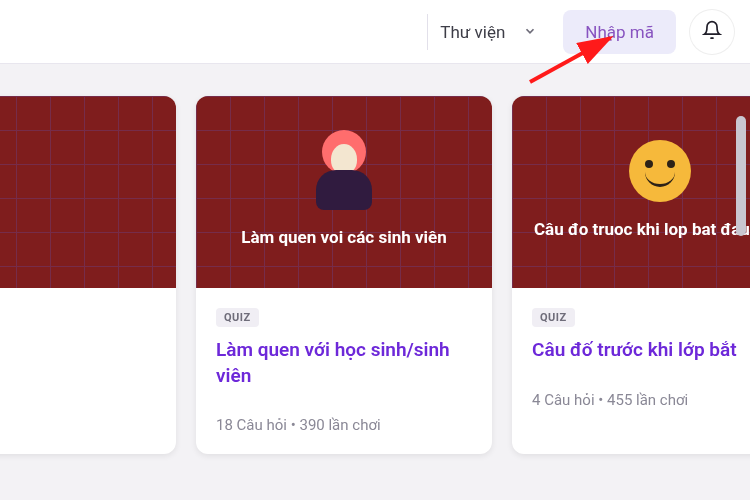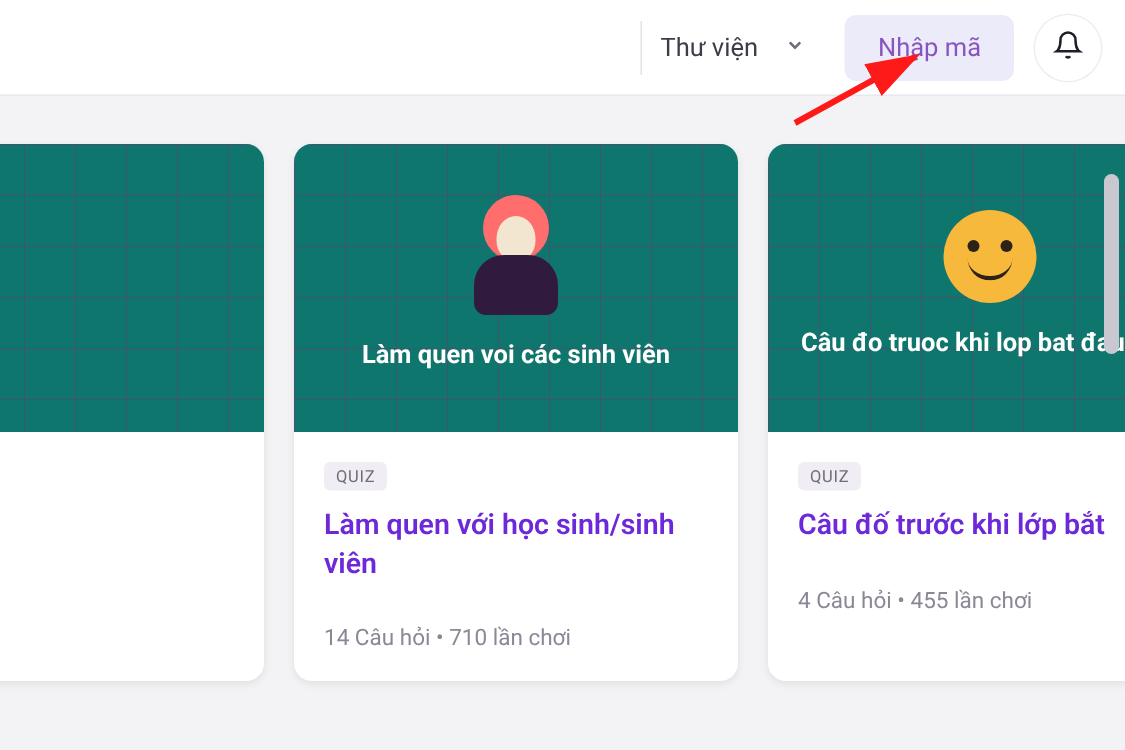--- a/index.html
+++ b/index.html
@@ -58,21 +58,21 @@
     width: 296px;
     background: #fff;
     border-radius: 12px;
     box-shadow: 0 2px 6px rgba(0,0,0,0.08);
     overflow: hidden;
     flex-shrink: 0;
     cursor: pointer;
   }
   .thumb {
     height: 192px;
-    background: #0f766e;
+    background: #7f1d1d;
     position: relative;
     display: flex;
     flex-direction: column;
     align-items: center;
     justify-content: center;
     color: #fff;
     overflow: hidden;
   }
   .grid-lines {
     position: absolute; inset: 0;
@@ -129,21 +129,21 @@
     position: absolute; width: 30px; height: 15px; border: 3px solid #2d2217;
     border-top: none; border-left: none; border-right: none;
     border-radius: 0 0 30px 30px; left: 16px; top: 32px;
   }
   .card-body { padding: 18px 20px 20px; }
   .badge {
     display: inline-block;
     background: #f0eef4;
     color: #6f6d7a;
     font-size: 11px;
-    font-weight: 400;
+    font-weight: 700;
     padding: 3px 8px;
     border-radius: 4px;
     letter-spacing: 0.5px;
   }
   .card-title {
     margin-top: 10px;
     font-size: 19px;
     font-weight: 600;
     color: #6d28d9;
     line-height: 1.35;
@@ -215,21 +215,21 @@
             <div class="head"></div>
             <div class="face"></div>
             <div class="body"></div>
           </div>
       </div>
       <div class="thumb-title">Làm quen voi các sinh viên</div>
     </div>
     <div class="card-body">
       <span class="badge">QUIZ</span>
       <div class="card-title">Làm quen với học sinh/sinh viên</div>
-      <div class="card-meta">14 Câu hỏi  •  710 lần chơi</div>
+      <div class="card-meta">18 Câu hỏi  •  390 lần chơi</div>
     </div>
   </div>
 
   <div class="card">
     <div class="thumb">
       <div class="grid-lines"></div>
       <div class="icon-wrap">
         <div class="smiley">
             <div class="mouth"></div>
           </div>

